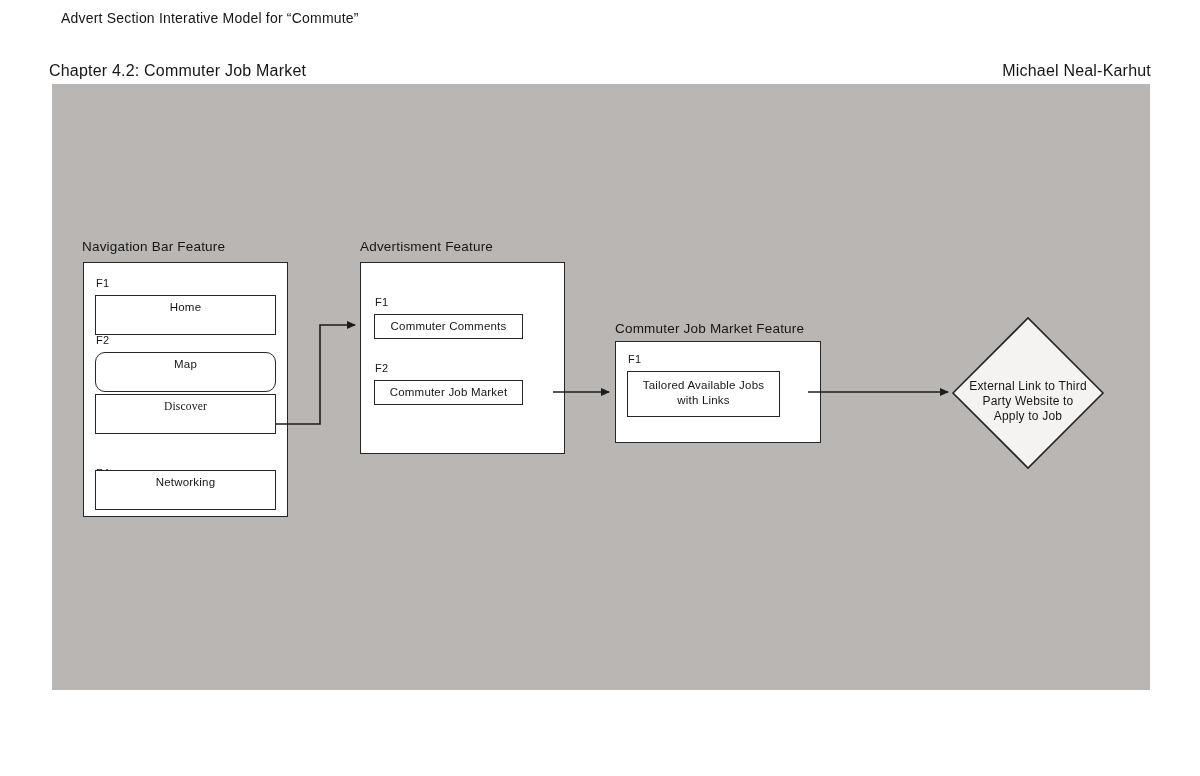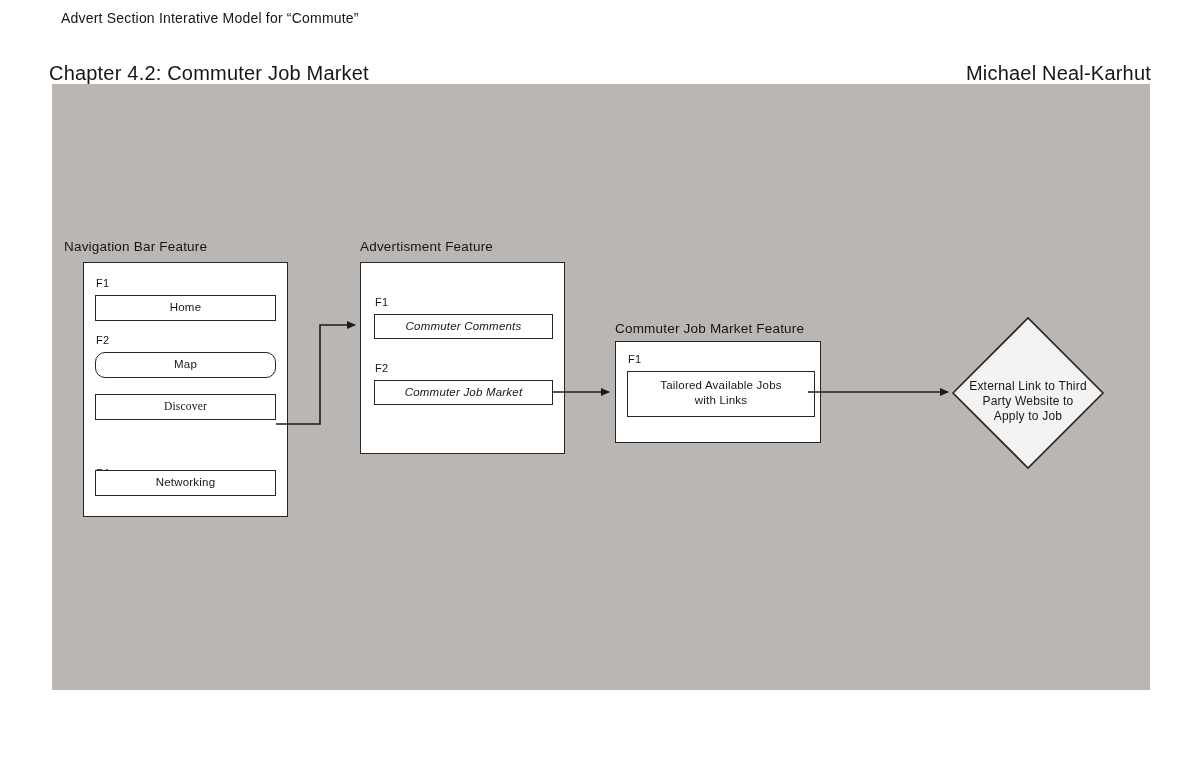--- a/index.html
+++ b/index.html
@@ -10,56 +10,56 @@
     --text:#161616;
   }
   *{margin:0;padding:0;box-sizing:border-box;}
   html,body{width:1200px;height:776px;background:#ffffff;overflow:hidden;
     font-family:"Liberation Sans","DejaVu Sans",sans-serif;color:var(--text);}
   .page{position:relative;width:1200px;height:776px;}
 
   
   .hdr-title{position:absolute;left:43px;top:10px;font-size:14px;letter-spacing:.2px;margin-left:18px;}
   .hdr-row{position:absolute;left:49px;right:49px;top:62px;display:flex;
-    justify-content:space-between;font-size:20px;letter-spacing:.2px;align-items:center;}
+    justify-content:space-between;font-size:16px;letter-spacing:.2px;align-items:center;}
 
   
   .canvas{position:absolute;left:52px;top:84px;width:1098px;height:606px;
     background:var(--canvas-bg);}
   .overlay{position:absolute;left:0;top:0;width:1098px;height:606px;
     pointer-events:none;z-index:3;}
 
   .feature-label{position:absolute;font-size:13.5px;letter-spacing:.2px;z-index:2;}
   .obox{position:absolute;background:var(--node-fill);
     border:1.5px solid var(--node-border);z-index:1;}
   .fid{position:absolute;font-size:11px;letter-spacing:.3px;z-index:2;}
   .ibox{position:absolute;background:var(--node-fill);
     border:1.5px solid var(--node-border);z-index:2;
     font-size:11.5px;text-align:center;letter-spacing:.2px;}
-  .ibox.h26{width:181px;height:26px;line-height:23px;}
-  .ibox.h25{width:179px;height:25px;line-height:22px;font-style:italic;}
-  .ibox.h46{width:188px;height:46px;padding-top:6px;line-height:15px;}
+  .ibox.h26{width:181px;height:40px;line-height:23px;}
+  .ibox.h25{width:149px;height:25px;line-height:22px;}
+  .ibox.h46{width:153px;height:46px;padding-top:6px;line-height:15px;}
 
   .diamond-text{position:absolute;left:906px;top:295px;width:140px;z-index:4;
     font-size:12px;line-height:15px;text-align:center;letter-spacing:.2px;}
 </style>
 </head>
 <body>
 
 <div class="page">
 
   <div class="hdr-title">Advert Section Interative Model for “Commute”</div>
   <div class="hdr-row">
     <span>Chapter 4.2: Commuter Job Market</span>
     <span>Michael Neal-Karhut</span>
   </div>
 
   <div class="canvas">
 
-    <div class="feature-label" style="left:12px;top:155px;">Navigation Bar Feature</div>
+    <div class="feature-label" style="left:30px;top:155px;">Navigation Bar Feature</div>
     <div class="obox" style="left:31px;top:178px;width:205px;height:255px;"></div>
 
     <div class="fid" style="left:44px;top:193px;">F1</div>
     <div class="ibox h26" style="left:43px;top:211px;">Home</div>
 
     <div class="fid" style="left:44px;top:250px;">F2</div>
     <div class="ibox h26" style="left:43px;top:268px;border-radius:10px;">Map</div>
 
     <div class="fid" style="left:44px;top:309px;">F3</div>
     <div class="ibox h26" style="left:43px;top:310px;font-family:Liberation Serif, serif;">Discover</div>

